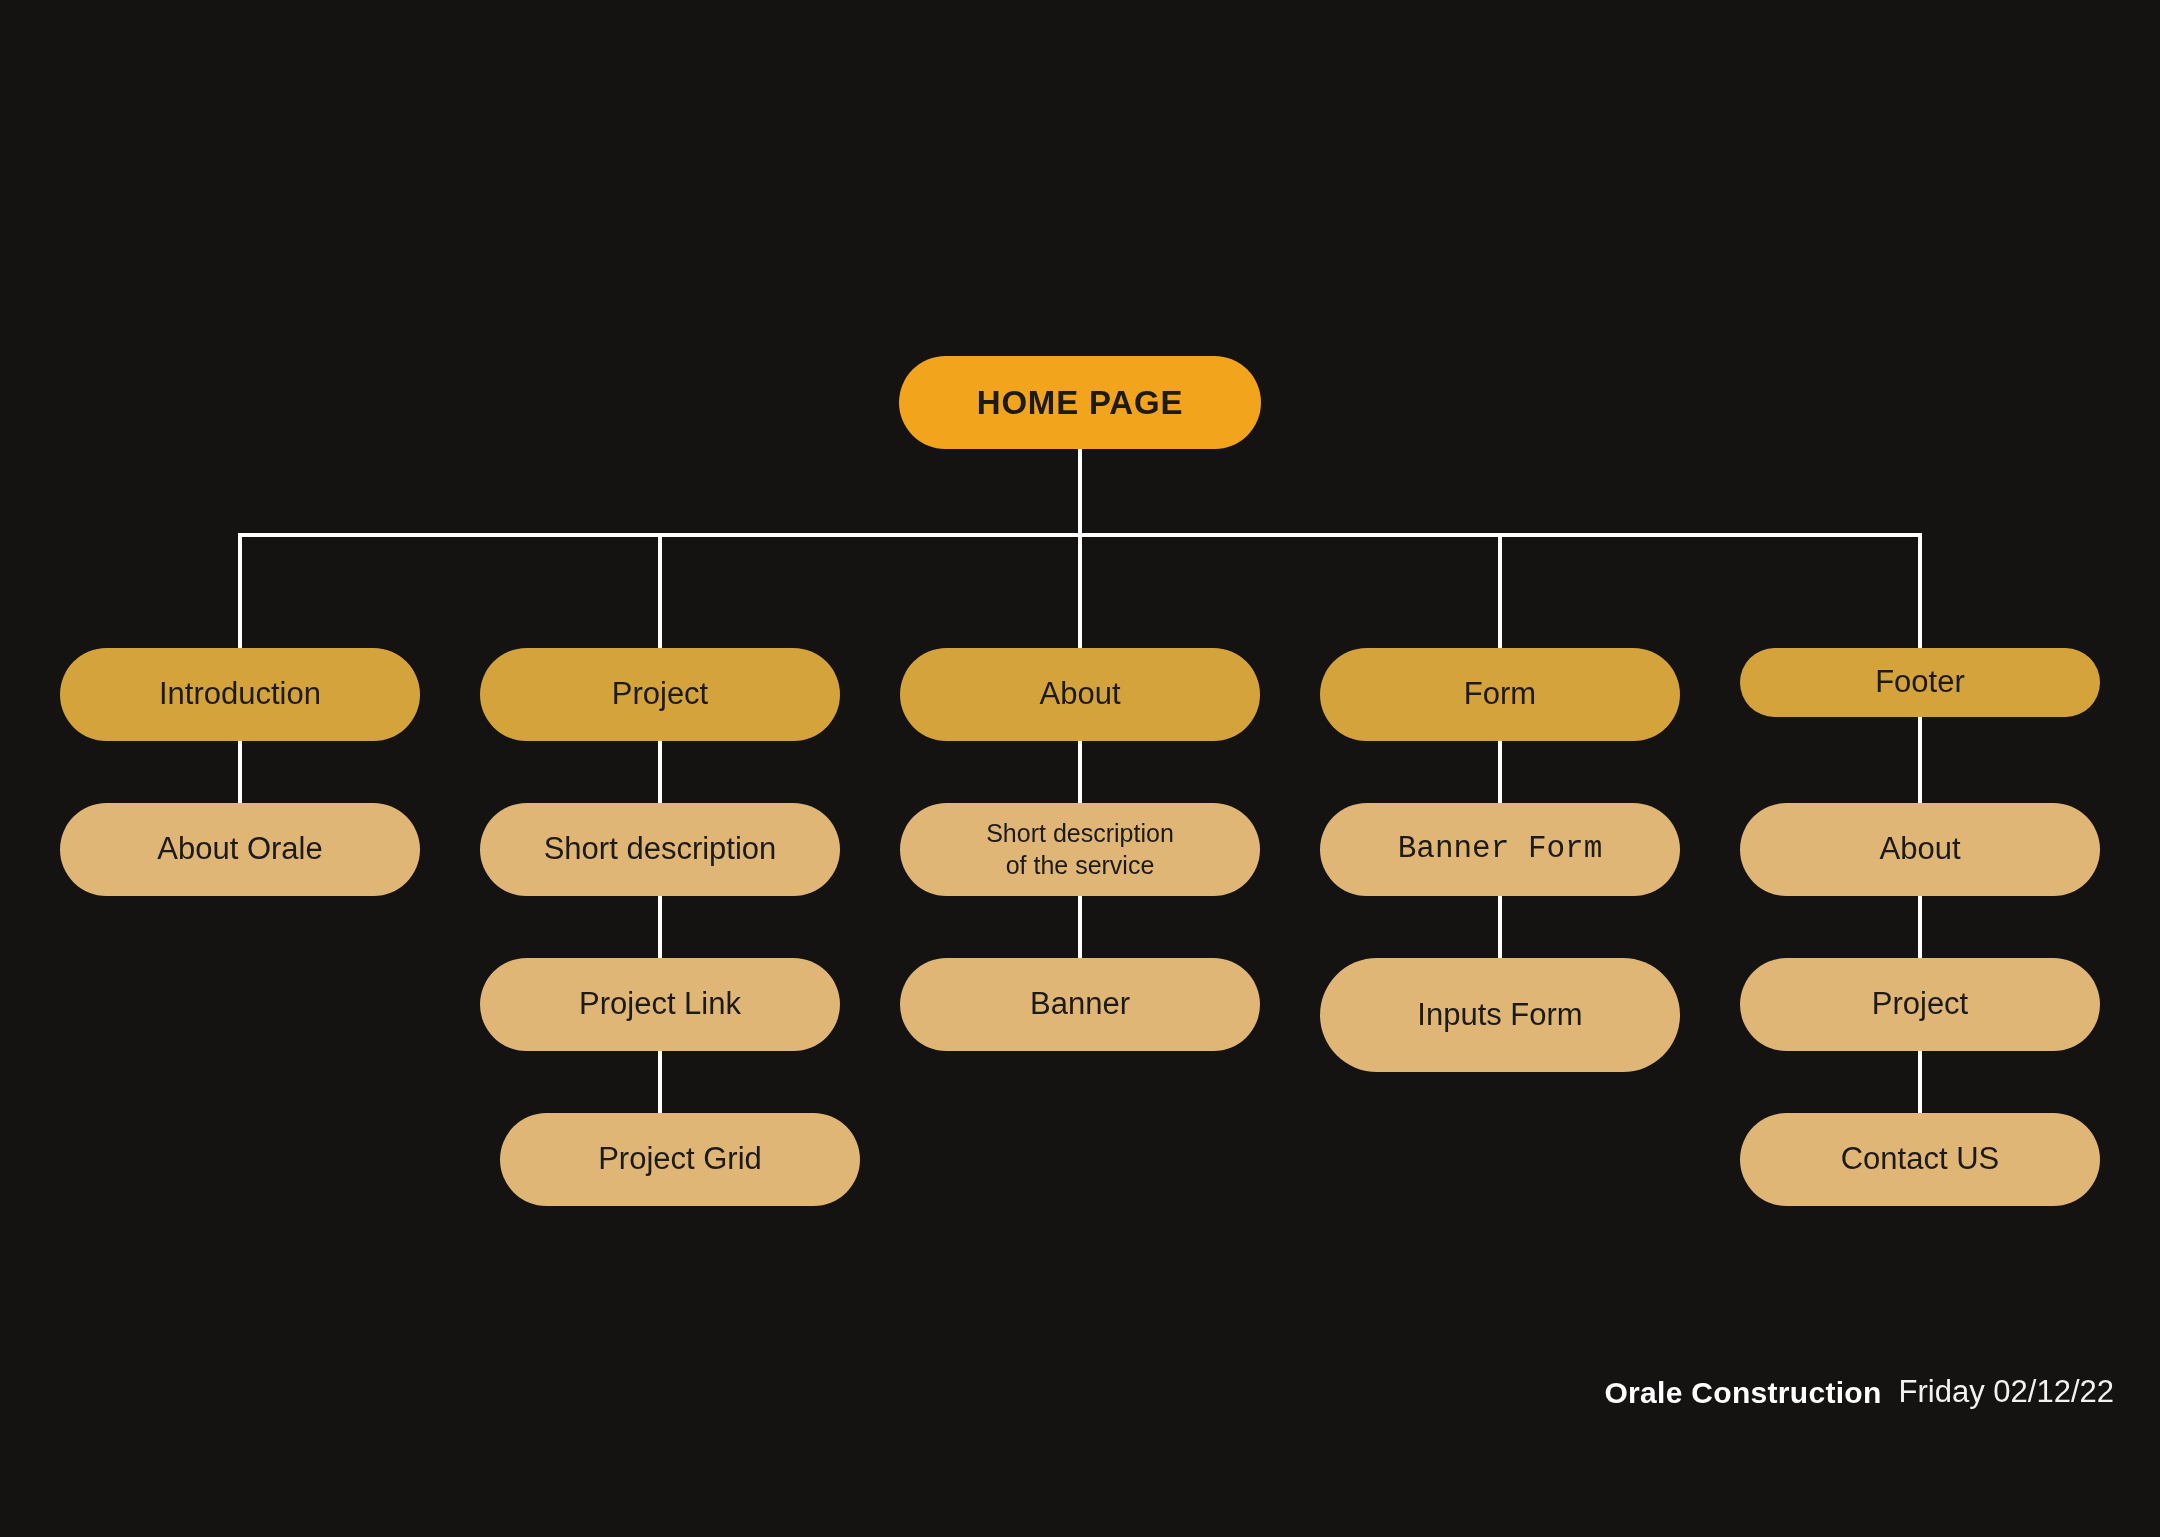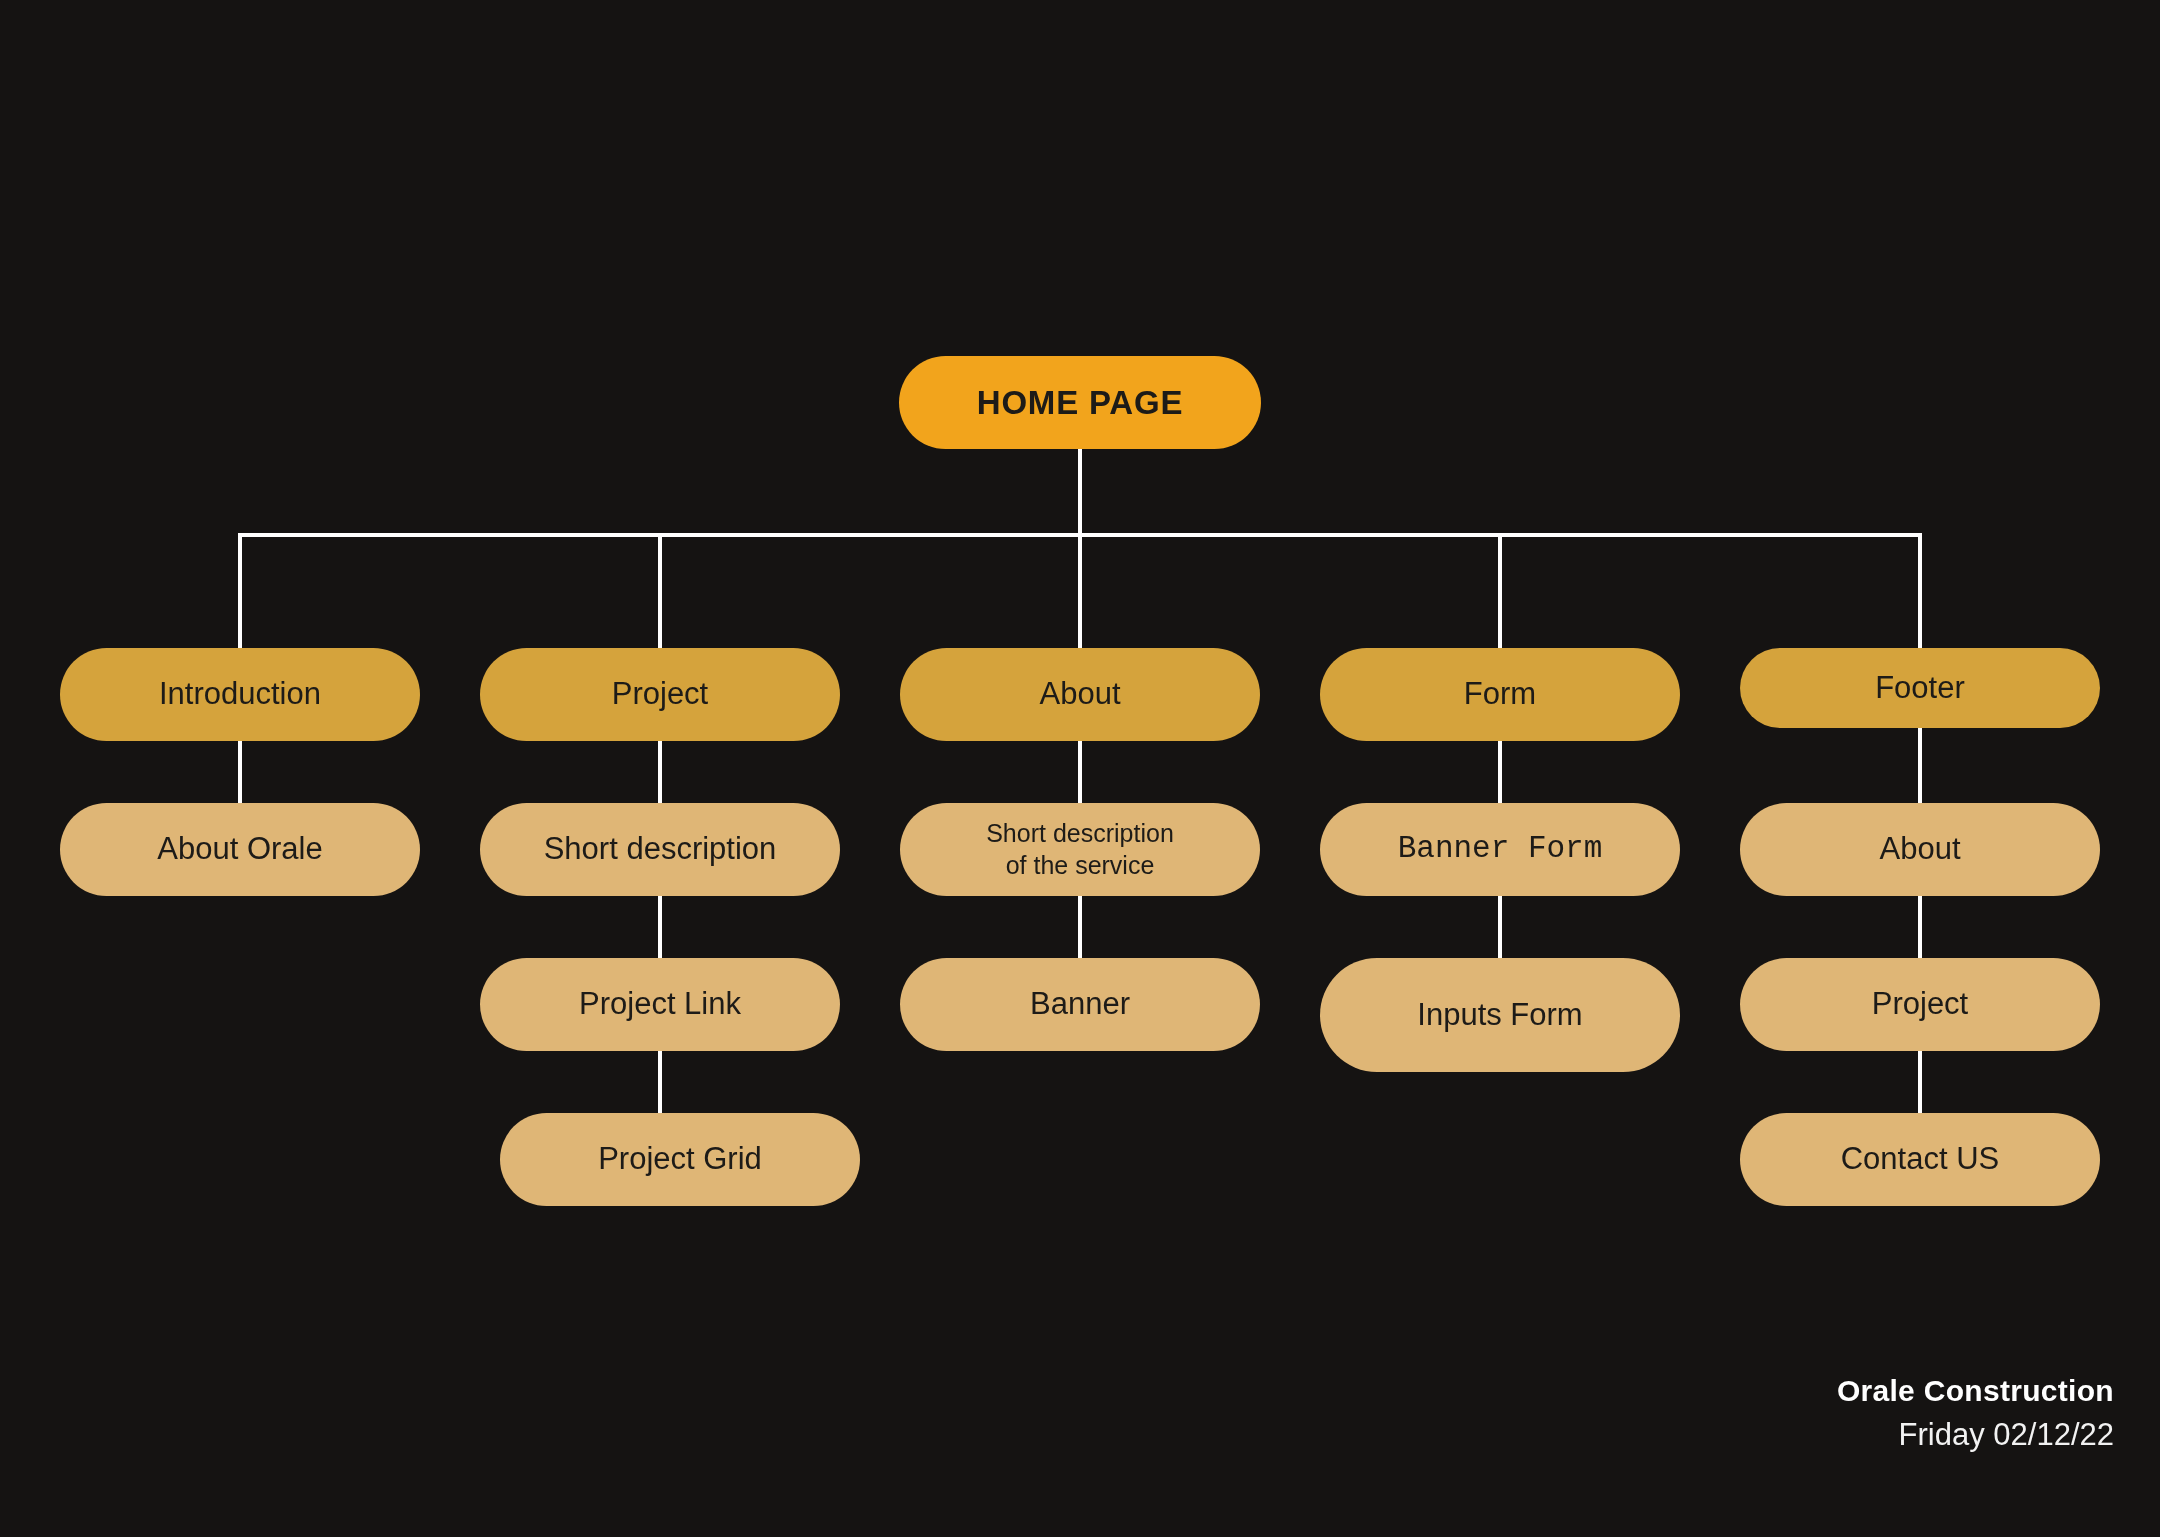--- a/index.html
+++ b/index.html
@@ -38,21 +38,21 @@
     font-weight:700;
     font-size:33px;
     letter-spacing:.8px;
   }
   .node.parent{background:var(--parent-fill);}
   .node.child{background:var(--child-fill);}
   .node.two-line{font-size:25px;}
   .credits{
     position:absolute;
     top:1374px;right:46px;
-    display:flex;flex-direction:column;align-items:flex-end;gap:9px;
+    display:flex;flex-direction:row;align-items:flex-end;gap:17px;
     color:var(--credits);
     z-index:2;
   }
   .credits .company{font-weight:700;font-size:30px;letter-spacing:.3px;}
   .credits .date{font-weight:400;font-size:31px;color:#F2F2F2;}
 </style>
 </head>
 <body>
 
 <div id="canvas">
@@ -70,21 +70,21 @@
     <div class="node child" style="left: 480px; top: 803px; width: 360px; height: 93px;">Short description</div>
     <div class="node child" style="left: 480px; top: 958px; width: 360px; height: 93px;">Project Link</div>
     <div class="node child" style="left: 500px; top: 1113px; width: 360px; height: 93px;">Project Grid</div>
     <div class="node parent" style="left: 900px; top: 648px; width: 360px; height: 93px;">About</div>
     <div class="node child two-line" style="left: 900px; top: 803px; width: 360px; height: 93px;">Short description
 of the service</div>
     <div class="node child" style="left: 900px; top: 958px; width: 360px; height: 93px;">Banner</div>
     <div class="node parent" style="left: 1320px; top: 648px; width: 360px; height: 93px;">Form</div>
     <div class="node child" style="left: 1320px; top: 803px; width: 360px; height: 93px; font-family: Liberation Mono, monospace;">Banner Form</div>
     <div class="node child" style="left: 1320px; top: 958px; width: 360px; height: 114px;">Inputs Form</div>
-    <div class="node parent" style="left: 1740px; top: 648px; width: 360px; height: 80px;">Footer</div>
+    <div class="node parent" style="left: 1740px; top: 648px; width: 360px; height: 69px;">Footer</div>
     <div class="node child" style="left: 1740px; top: 803px; width: 360px; height: 93px;">About</div>
     <div class="node child" style="left: 1740px; top: 958px; width: 360px; height: 93px;">Project</div>
     <div class="node child" style="left: 1740px; top: 1113px; width: 360px; height: 93px;">Contact US</div>
   </div>
 
 <div class="credits">
   <div class="company">Orale Construction</div>
   <div class="date">Friday 02/12/22</div>
 </div>
 

